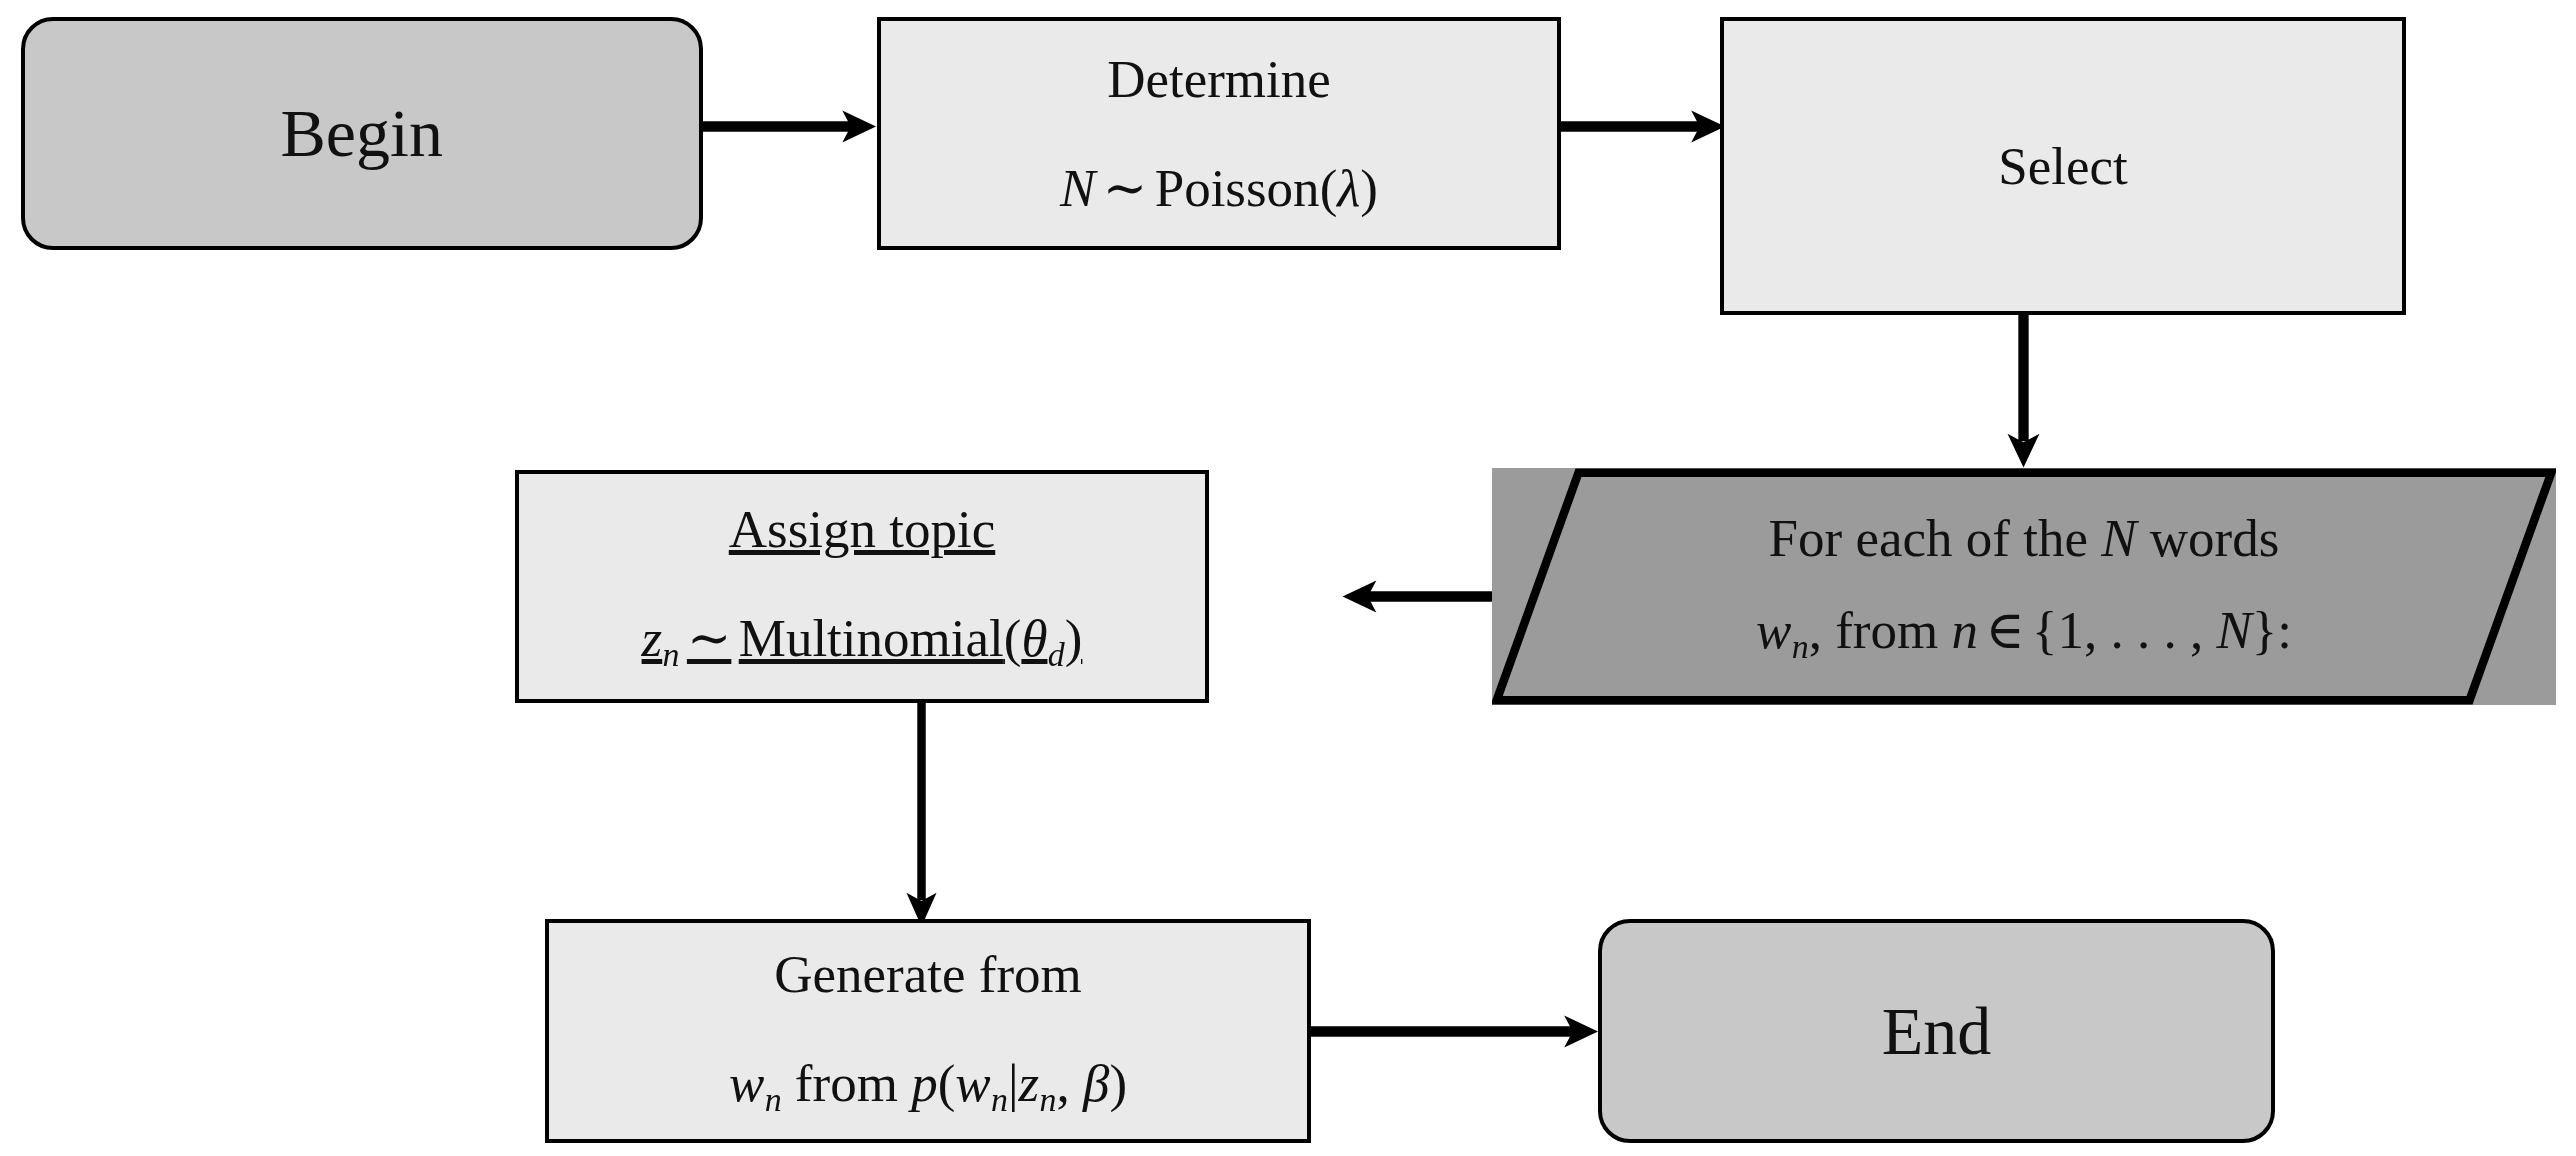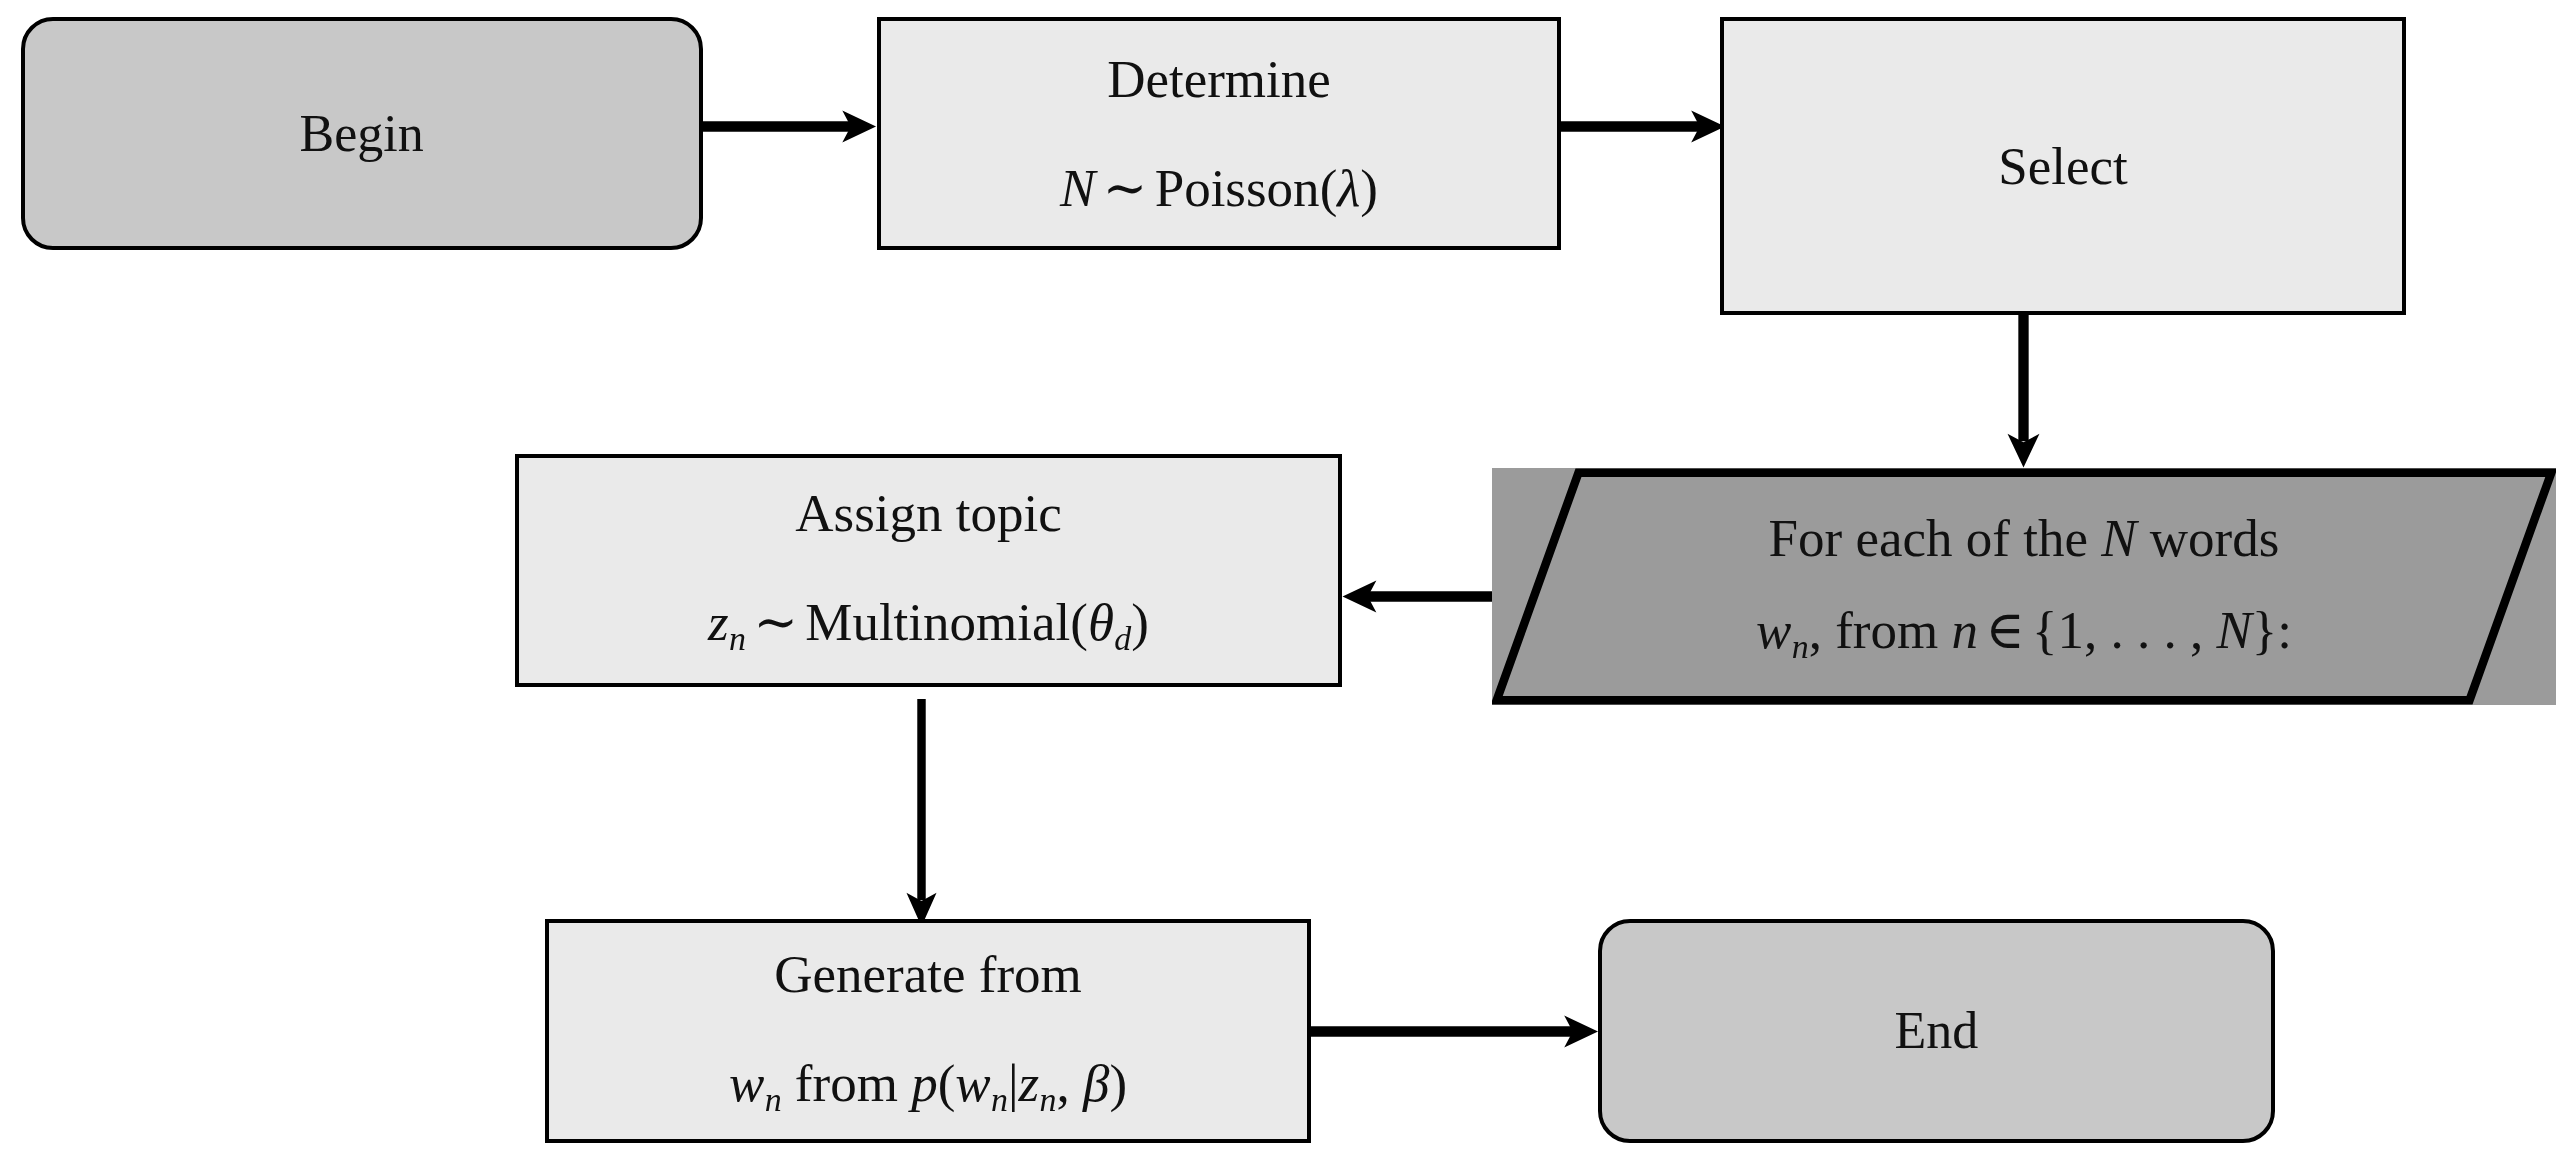--- a/index.html
+++ b/index.html
@@ -55,21 +55,21 @@
     align-items: center;
     justify-content: center;
     gap: 27px;
   }
   .line1, .line2 {
     display: block;
     white-space: nowrap;
   }
   .line1 { font-size: 53px; }
   .line2 { font-size: 53px; }
-  .single { font-size: 52px; text-align: right; }
+  .single { font-size: 68px; text-align: right; }
   .mi { font-style: italic; font-family: "Liberation Serif","DejaVu Serif",serif; }
   .mup { font-style: normal; }
   .sub {
     font-size: 0.64em;
     vertical-align: -0.30em;
     font-style: italic;
     margin-left: 0.01em;
     letter-spacing: 0;
   }
   .op { font-style: normal; padding: 0 0.14em; }
@@ -147,21 +147,21 @@
     <div class="loop-text">
       <span class="line1">
         <span class="mup">For each of the </span><span class="mi">N</span><span class="mup"> words</span>
       </span>
       <span class="line2">
         <span class="mi">w</span><span class="sub">n</span><span class="mup">, from </span><span class="mi">n</span><span class="op">∈</span><span class="mup">{1, . . . , </span><span class="mi">N</span><span class="mup">}:</span>
       </span>
     </div>
   </div>
 
-  <div class="node process" style="left:515px; top:454px; width:827px; height:233px;">
+  <div class="node process" style="left:515px; top:470px; width:694px; height:233px;text-decoration:underline;">
     <span class="line1">Assign topic</span>
     <span class="line2">
       <span class="mi">z</span><span class="sub">n</span><span class="op">∼</span><span class="mup">Multinomial</span><span class="mup">(</span><span class="mi">θ</span><span class="sub">d</span><span class="mup">)</span>
     </span>
   </div>
 
   <div class="node process" style="left:545px; top:919px; width:766px; height:224px;">
     <span class="line1">Generate from</span>
     <span class="line2">
       <span class="mi">w</span><span class="sub">n</span><span class="mup"> from </span><span class="mi">p</span><span class="mup">(</span><span class="mi">w</span><span class="sub">n</span><span class="mup">|</span><span class="mi">z</span><span class="sub">n</span><span class="mup">, </span><span class="mi">β</span><span class="mup">)</span>

